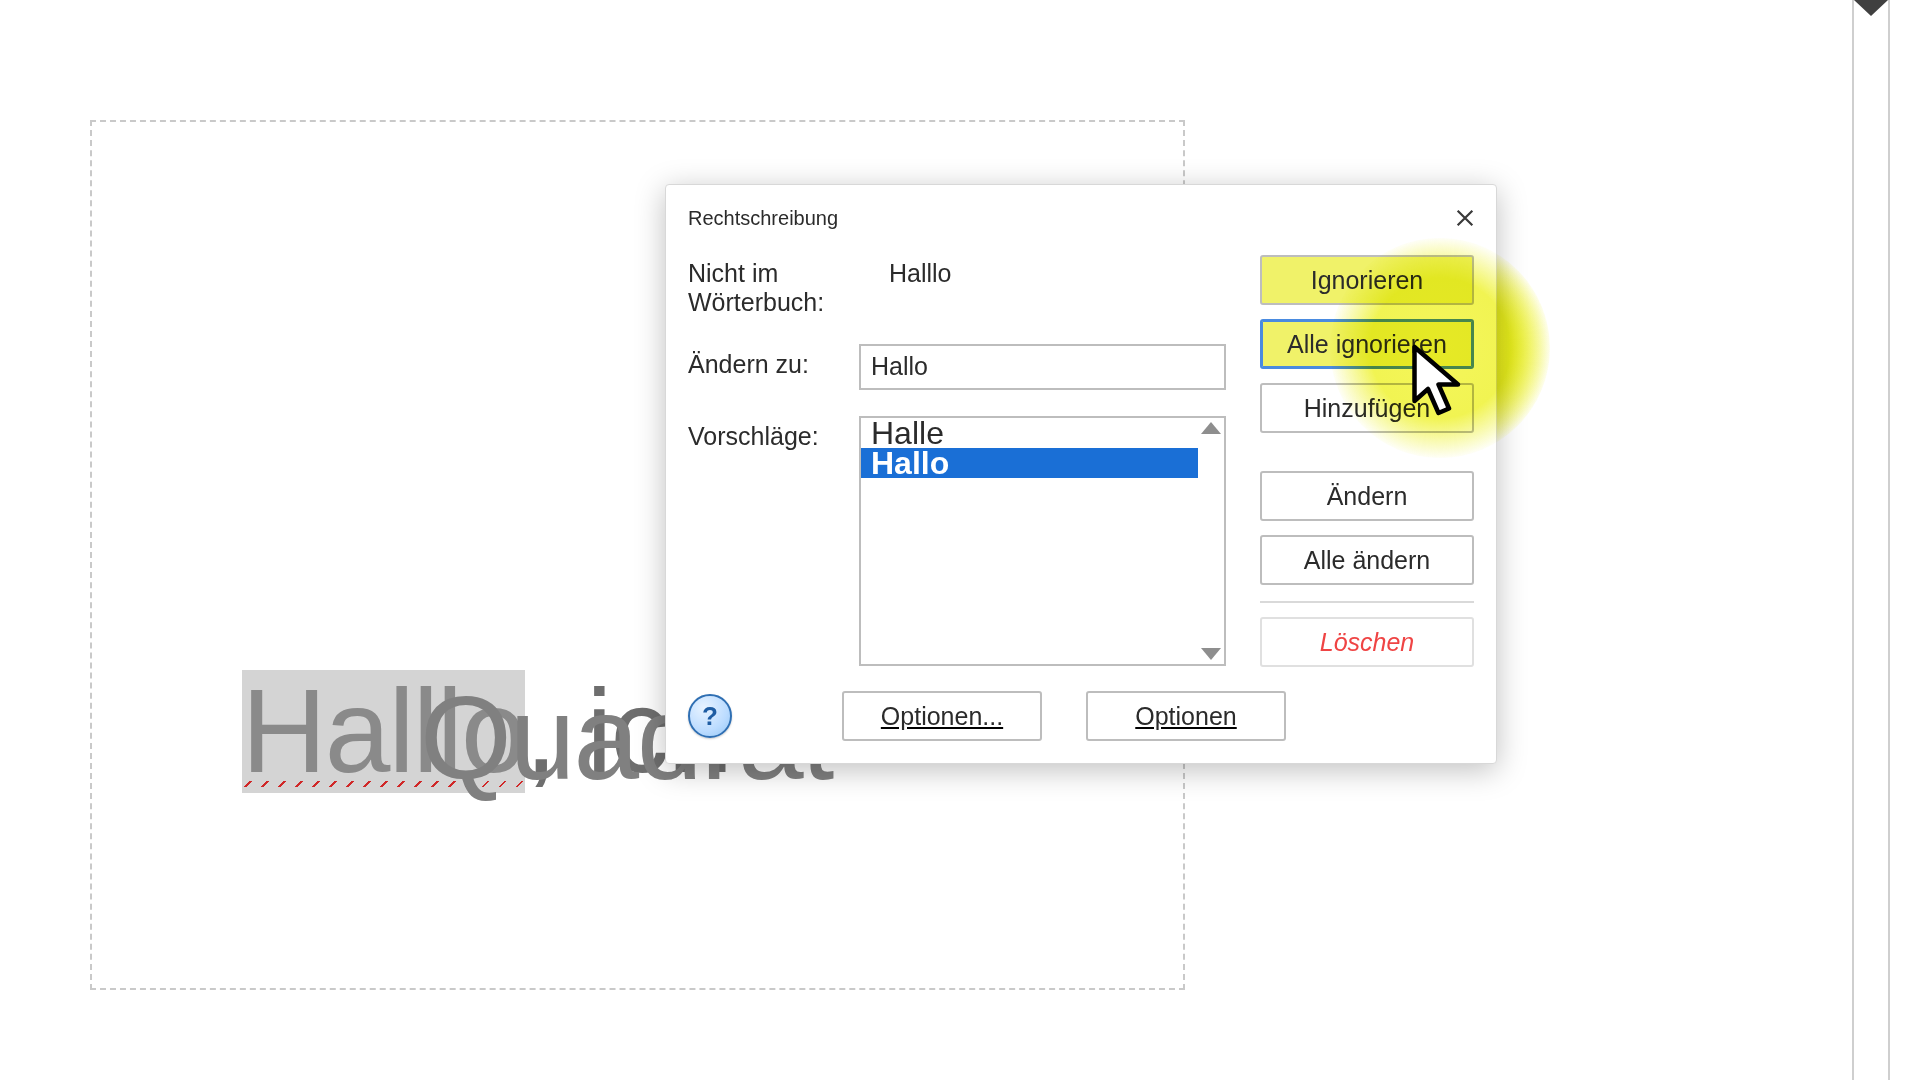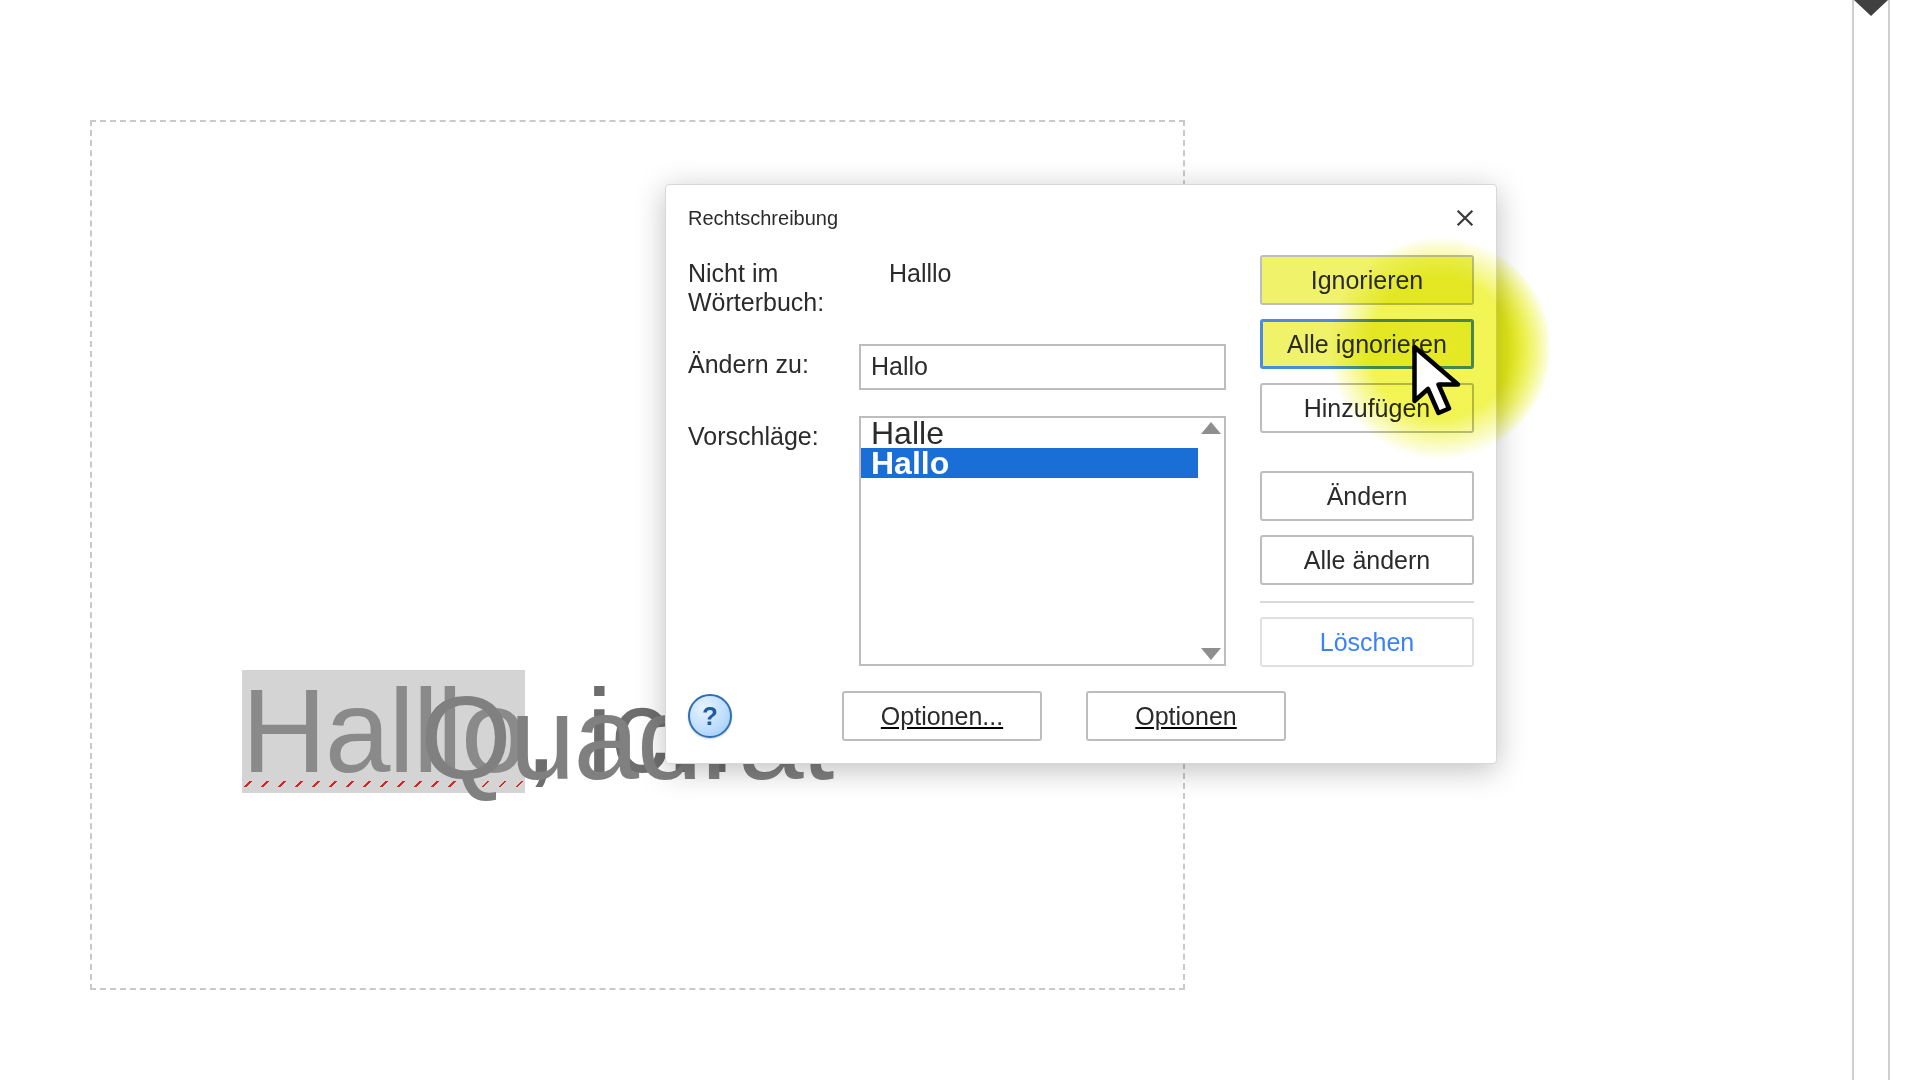--- a/index.html
+++ b/index.html
@@ -216,23 +216,24 @@
   .btn {
     height: 50px;
     border: 2px solid #bdbdbd;
     background: #ffffff;
     font-size: 25px;
     color: #2b2b2b;
     cursor: pointer;
     border-radius: 3px;
   }
   .btn.disabled {
-    color: #3b82f6;
+    color: #ef4444;
     border-color: #e0e0e0;
     cursor: default;
+    font-style: italic;
   }
   .btn.focus {
     border-color: #4a8be0;
     box-shadow: inset 0 0 0 1px #4a8be0;
   }
   .spacer-gap {
     height: 10px;
   }
   .right-divider {
     border: none;

